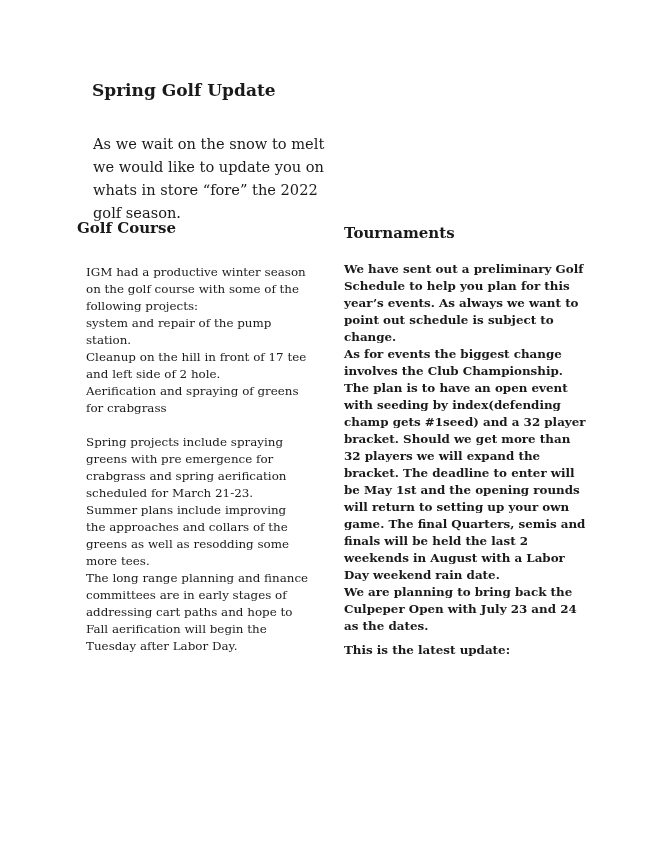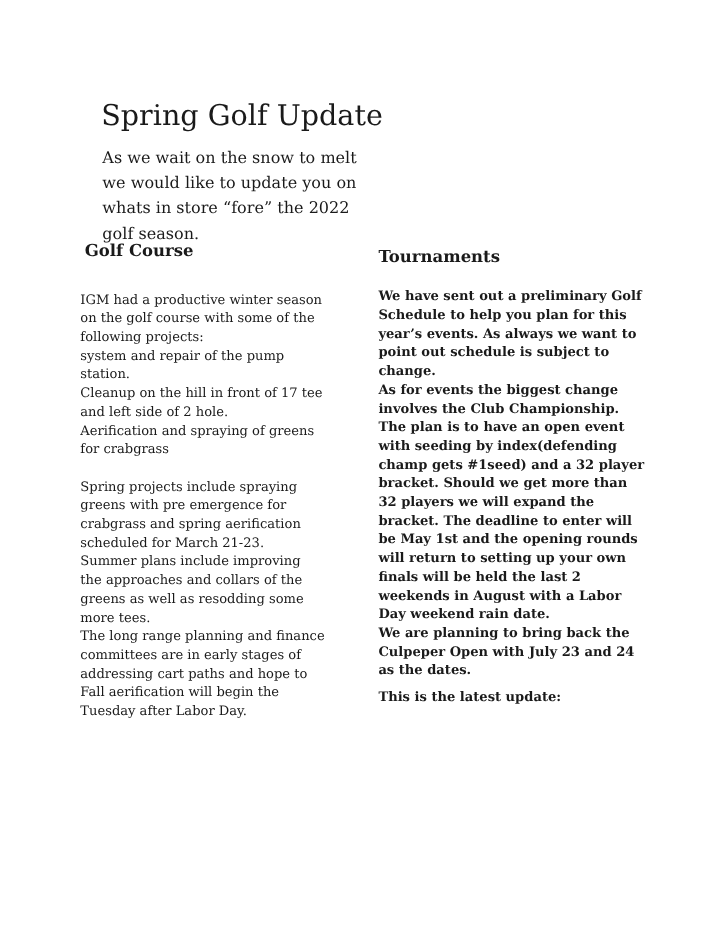--- a/index.html
+++ b/index.html
@@ -11,24 +11,24 @@
       width: 650px;
       height: 841px;
       position: relative;
       overflow: hidden;
       color: #1a1a1a;
       font-family: "DejaVu Serif", "Liberation Serif", serif;
     }
     .page-title {
       position: absolute;
       left: 92px;
-      top: 92px;
+      top: 76px;
       margin: 0;
-      font-weight: normal;
-      font-size: 26px;
+      font-weight: bold;
+      font-size: 17px;
       line-height: 28px;
       white-space: nowrap;
     }
     .intro {
       position: absolute;
       left: 77px;
       top: 116px;
       width: 240px;
       margin: 16px;
       font-size: 14.6px;
@@ -47,21 +47,21 @@
     .tourn-heading { left: 344px; top: 219px; }
     .col-body {
       position: absolute;
       margin: 0;
       font-size: 11.9px;
       line-height: 17px;
     }
     .col-body span { display: block; white-space: nowrap; }
     .col-body .gap { height: 17px; }
     .col-body .small-gap { height: 7px; }
-    .golf-body { left: 73px; top: 264px; width: 240px; }
+    .golf-body { left: 86px; top: 264px; width: 240px; }
     .tourn-body { left: 344px; top: 261px; width: 240px; font-weight: bold; }
   </style>
 </head>
 <body>
 
 <h1 class="page-title">Spring Golf Update</h1>
 
 <p class="intro">
   <span>As we wait on the snow to melt</span>
   <span>we would like to update you on</span>
@@ -108,20 +108,21 @@
   <span>As for events the biggest change</span>
   <span>involves the Club Championship.</span>
   <span>The plan is to have an open event</span>
   <span>with seeding by index(defending</span>
   <span>champ gets #1seed) and a 32 player</span>
   <span>bracket.  Should we get more than</span>
   <span>32 players we will expand the</span>
   <span>bracket. The deadline to enter will</span>
   <span>be May 1st and the opening rounds</span>
   <span>will return to setting up your own</span>
+  <span>game. The final Quarters, semis and</span>
   <span>finals will be held the last 2</span>
   <span>weekends in August with a Labor</span>
   <span>Day weekend rain date.</span>
   <span>We are planning to bring back the</span>
   <span>Culpeper Open with July 23 and 24</span>
   <span>as the dates.</span>
   <span class="small-gap"></span>
   <span>This is the latest update:</span>
 </div>
 

